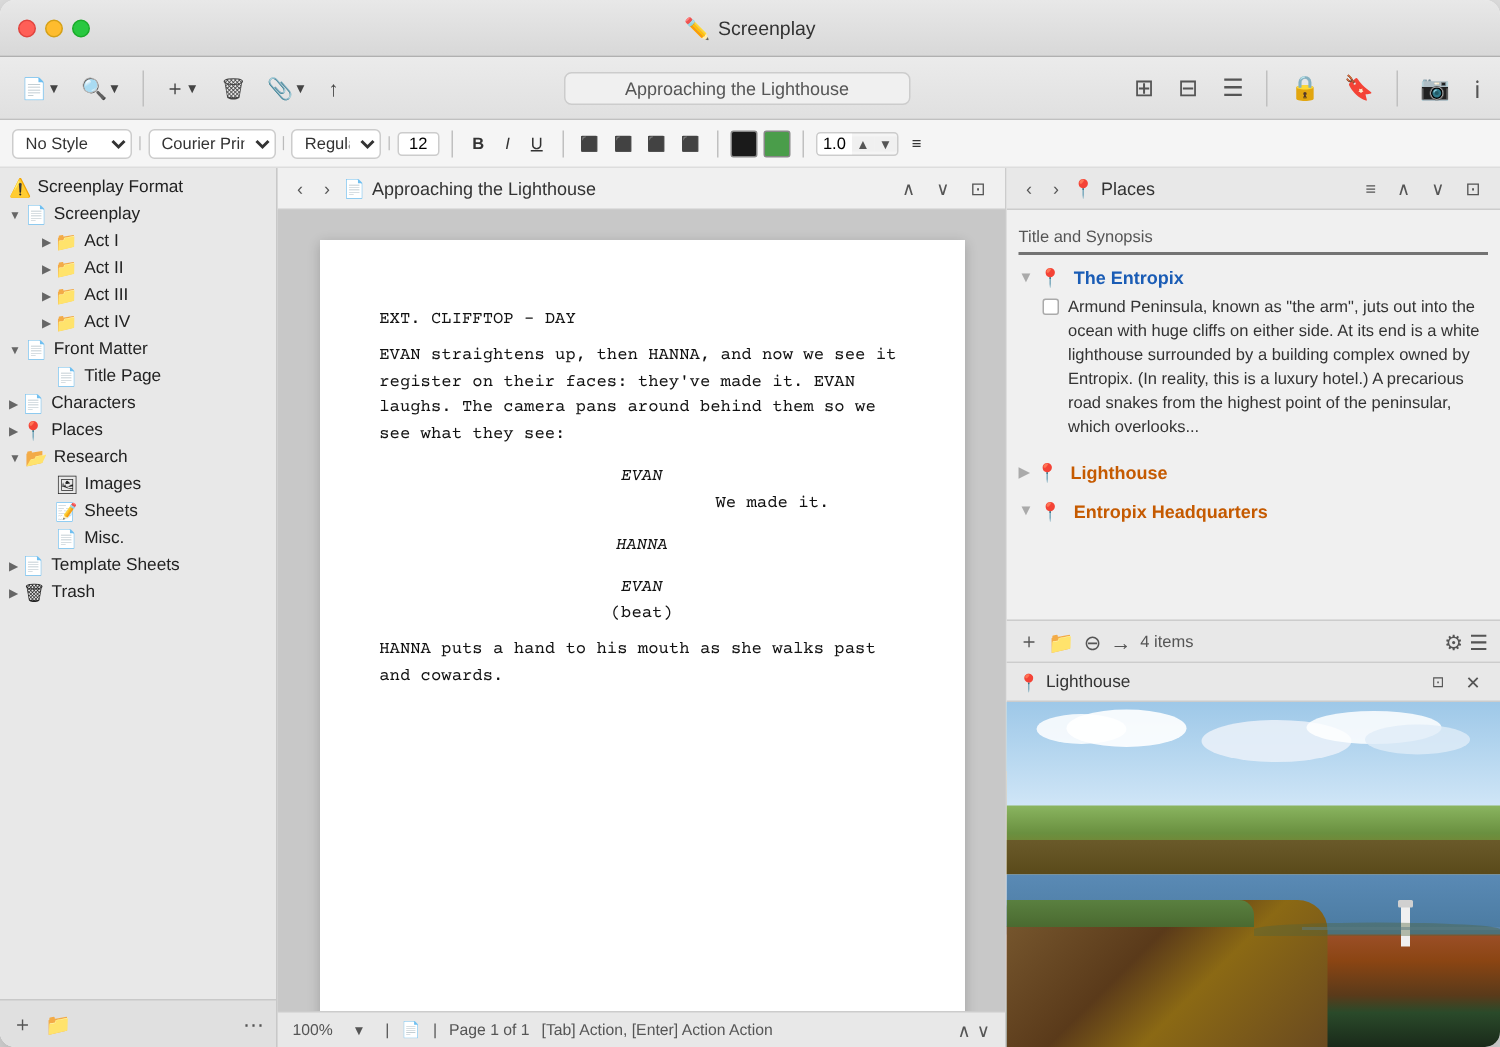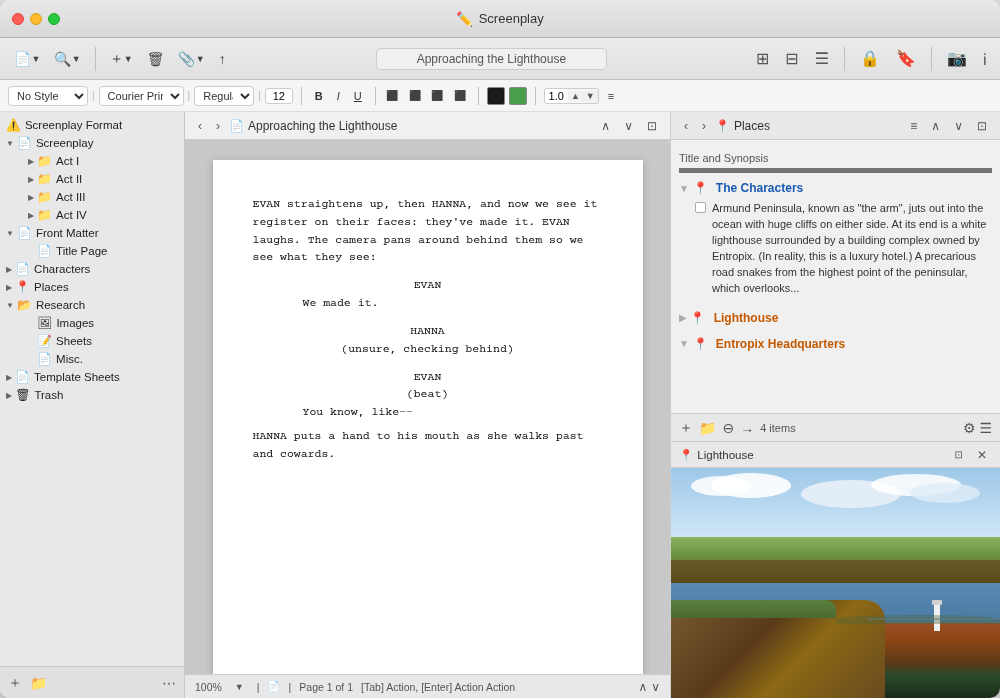--- a/index.html
+++ b/index.html
@@ -297,23 +297,23 @@
       border: none;
       cursor: pointer;
       color: #555;
       font-size: 12px;
       margin-left: auto;
     }
 
     
     .script-heading { text-transform: uppercase; font-weight: normal; margin: 14px 0 4px; }
     .script-action { margin: 6px 0; }
-    .script-char { text-align: center; margin-top: 10px; margin-bottom: 0; text-transform: uppercase; }
+    .script-char { text-align: center; margin-top: 10px; margin-bottom: 0; text-transform: uppercase; font-style: italic; }
     .script-paren { text-align: center; margin: 0; padding-left: 30px; padding-right: 30px; }
-    .script-dialog { text-align: left; margin: 0 50px; }
+    .script-dialog { text-align: right; margin: 0 50px; }
 
     
     .right-panel {
       width: 330px;
       background: #f0f0f0;
       border-left: 1px solid #ccc;
       display: flex;
       flex-direction: column;
       overflow: hidden;
       flex-shrink: 0;
@@ -339,21 +339,21 @@
     .panel-content {
       flex: 1;
       overflow-y: auto;
       padding: 8px;
     }
     .panel-section-label {
       font-size: 11px;
       color: #555;
       font-weight: 500;
       padding: 4px 0;
-      border-bottom: 5px solid #737373;
+      border-bottom: 2px solid #737373;
       margin-bottom: 6px;
     }
     .panel-group {
       margin-bottom: 8px;
     }
     .panel-group-header {
       display: flex;
       align-items: center;
       gap: 4px;
       cursor: pointer;
@@ -689,28 +689,27 @@
           <span>📄</span>
           <span>Approaching the Lighthouse</span>
         </div>
         <button class="doc-nav-btn">∧</button>
         <button class="doc-nav-btn">∨</button>
         <button class="doc-nav-btn">⊡</button>
       </div>
 
       <div class="doc-content-area">
         <div class="doc-page">
+          <p class="script-heading">EXT. CLIFFTOP - DAY</p>
           <p class="script-action">EVAN straightens up, then HANNA, and now we see it register on their faces: they've made it. EVAN laughs. The camera pans around behind them so we see what they see:</p>
           <p class="script-char">EVAN</p>
           <p class="script-dialog">We made it.</p>
           <p class="script-char">HANNA</p>
-          <p class="script-paren">(unsure, checking behind)</p>
           <p class="script-char">EVAN</p>
           <p class="script-paren">(beat)</p>
-          <p class="script-dialog">You know, like--</p>
           <p class="script-action">HANNA puts a hand to his mouth as she walks past and cowards.</p>
 
         </div>
       </div>
 
       <div class="doc-footer">
         <span>100%</span>
         <button class="doc-nav-btn" style="font-size:9px">▼</button>
         <span>|</span>
         <span>📄</span>
@@ -740,21 +739,21 @@
 
       <div class="panel-content">
         <div class="panel-section-label">
           <span>Title and Synopsis</span>
         </div>
 
         <div class="panel-group">
           <div class="panel-group-header">
             <span style="font-size:10px;color:#aaa">▼</span>
             <span style="margin-right:4px;color:#3a7bd5;font-size:12px">📍</span>
-            <span class="panel-group-title">The Characters</span>
+            <span class="panel-group-title">The Entropix</span>
           </div>
           <div class="panel-item">
             <div class="panel-item-checkbox"></div>
             <div class="panel-item-text">Armund Peninsula, known as "the arm", juts out into the ocean with huge cliffs on either side. At its end is a white lighthouse surrounded by a building complex owned by Entropix. (In reality, this is a luxury hotel.) A precarious road snakes from the highest point of the peninsular, which overlooks...</div>
           </div>
         </div>
 
         <div class="panel-group">
           <div class="panel-group-header">
             <span style="font-size:10px;color:#aaa">▶</span>

